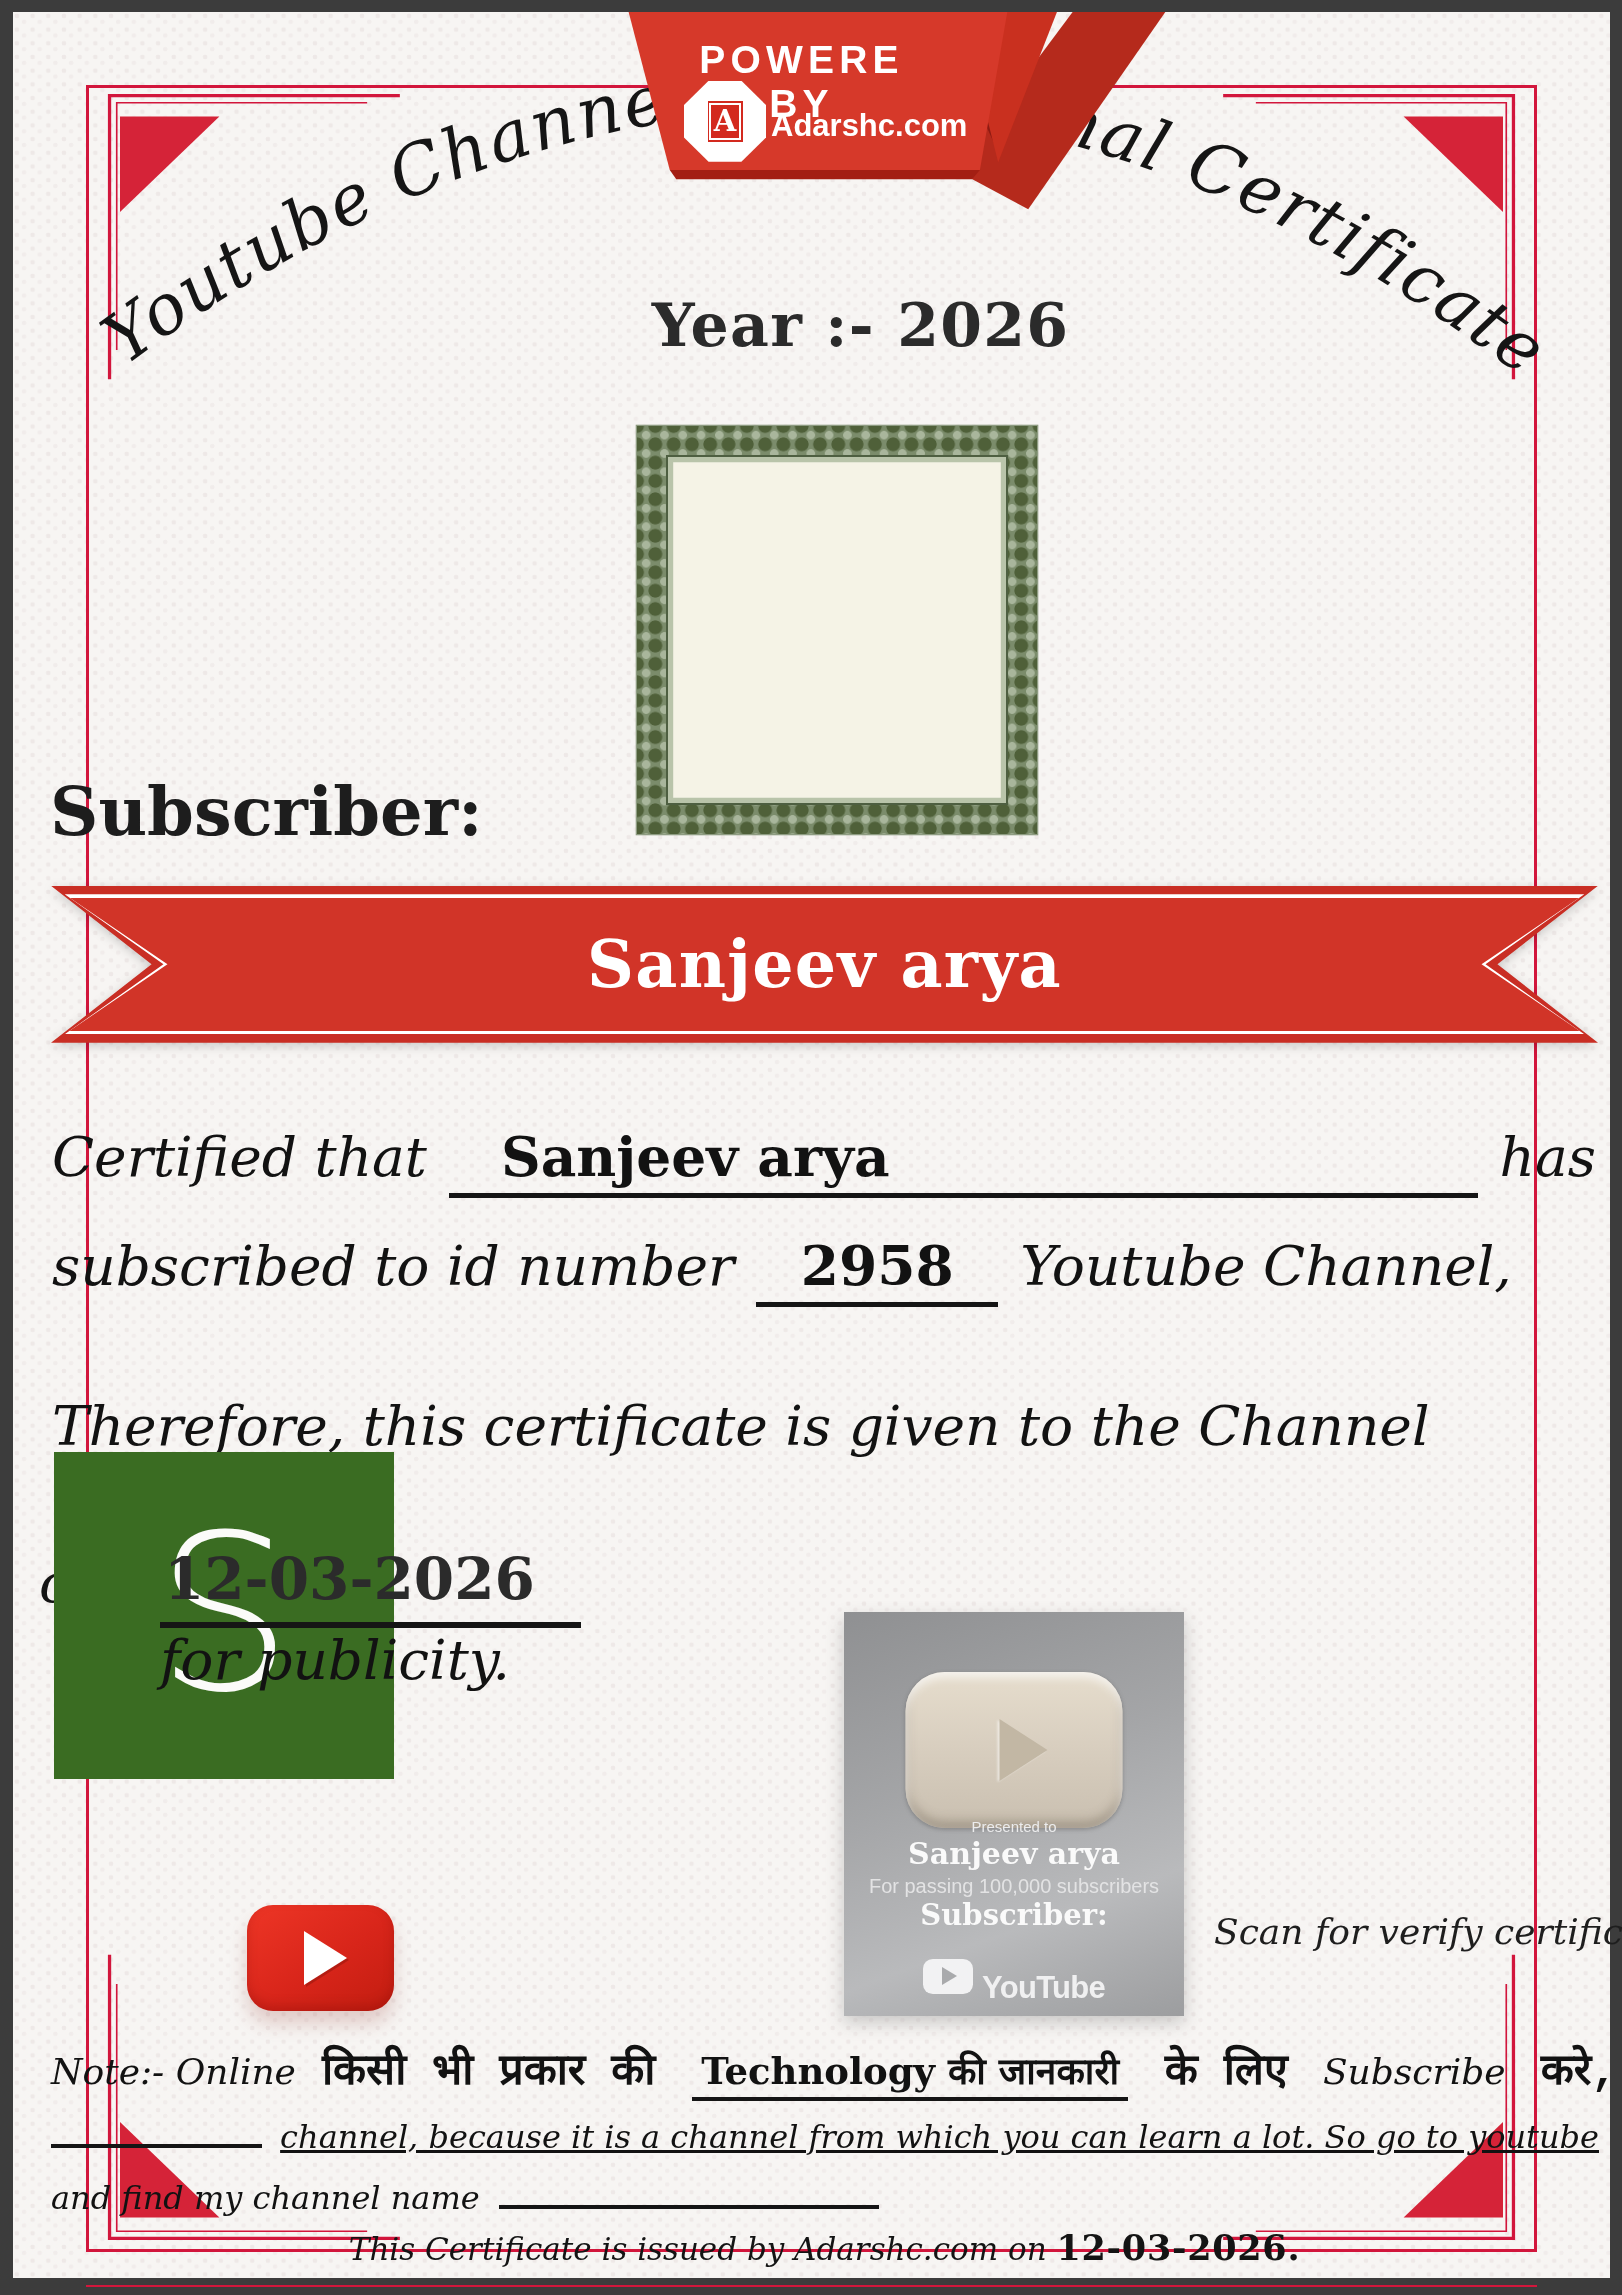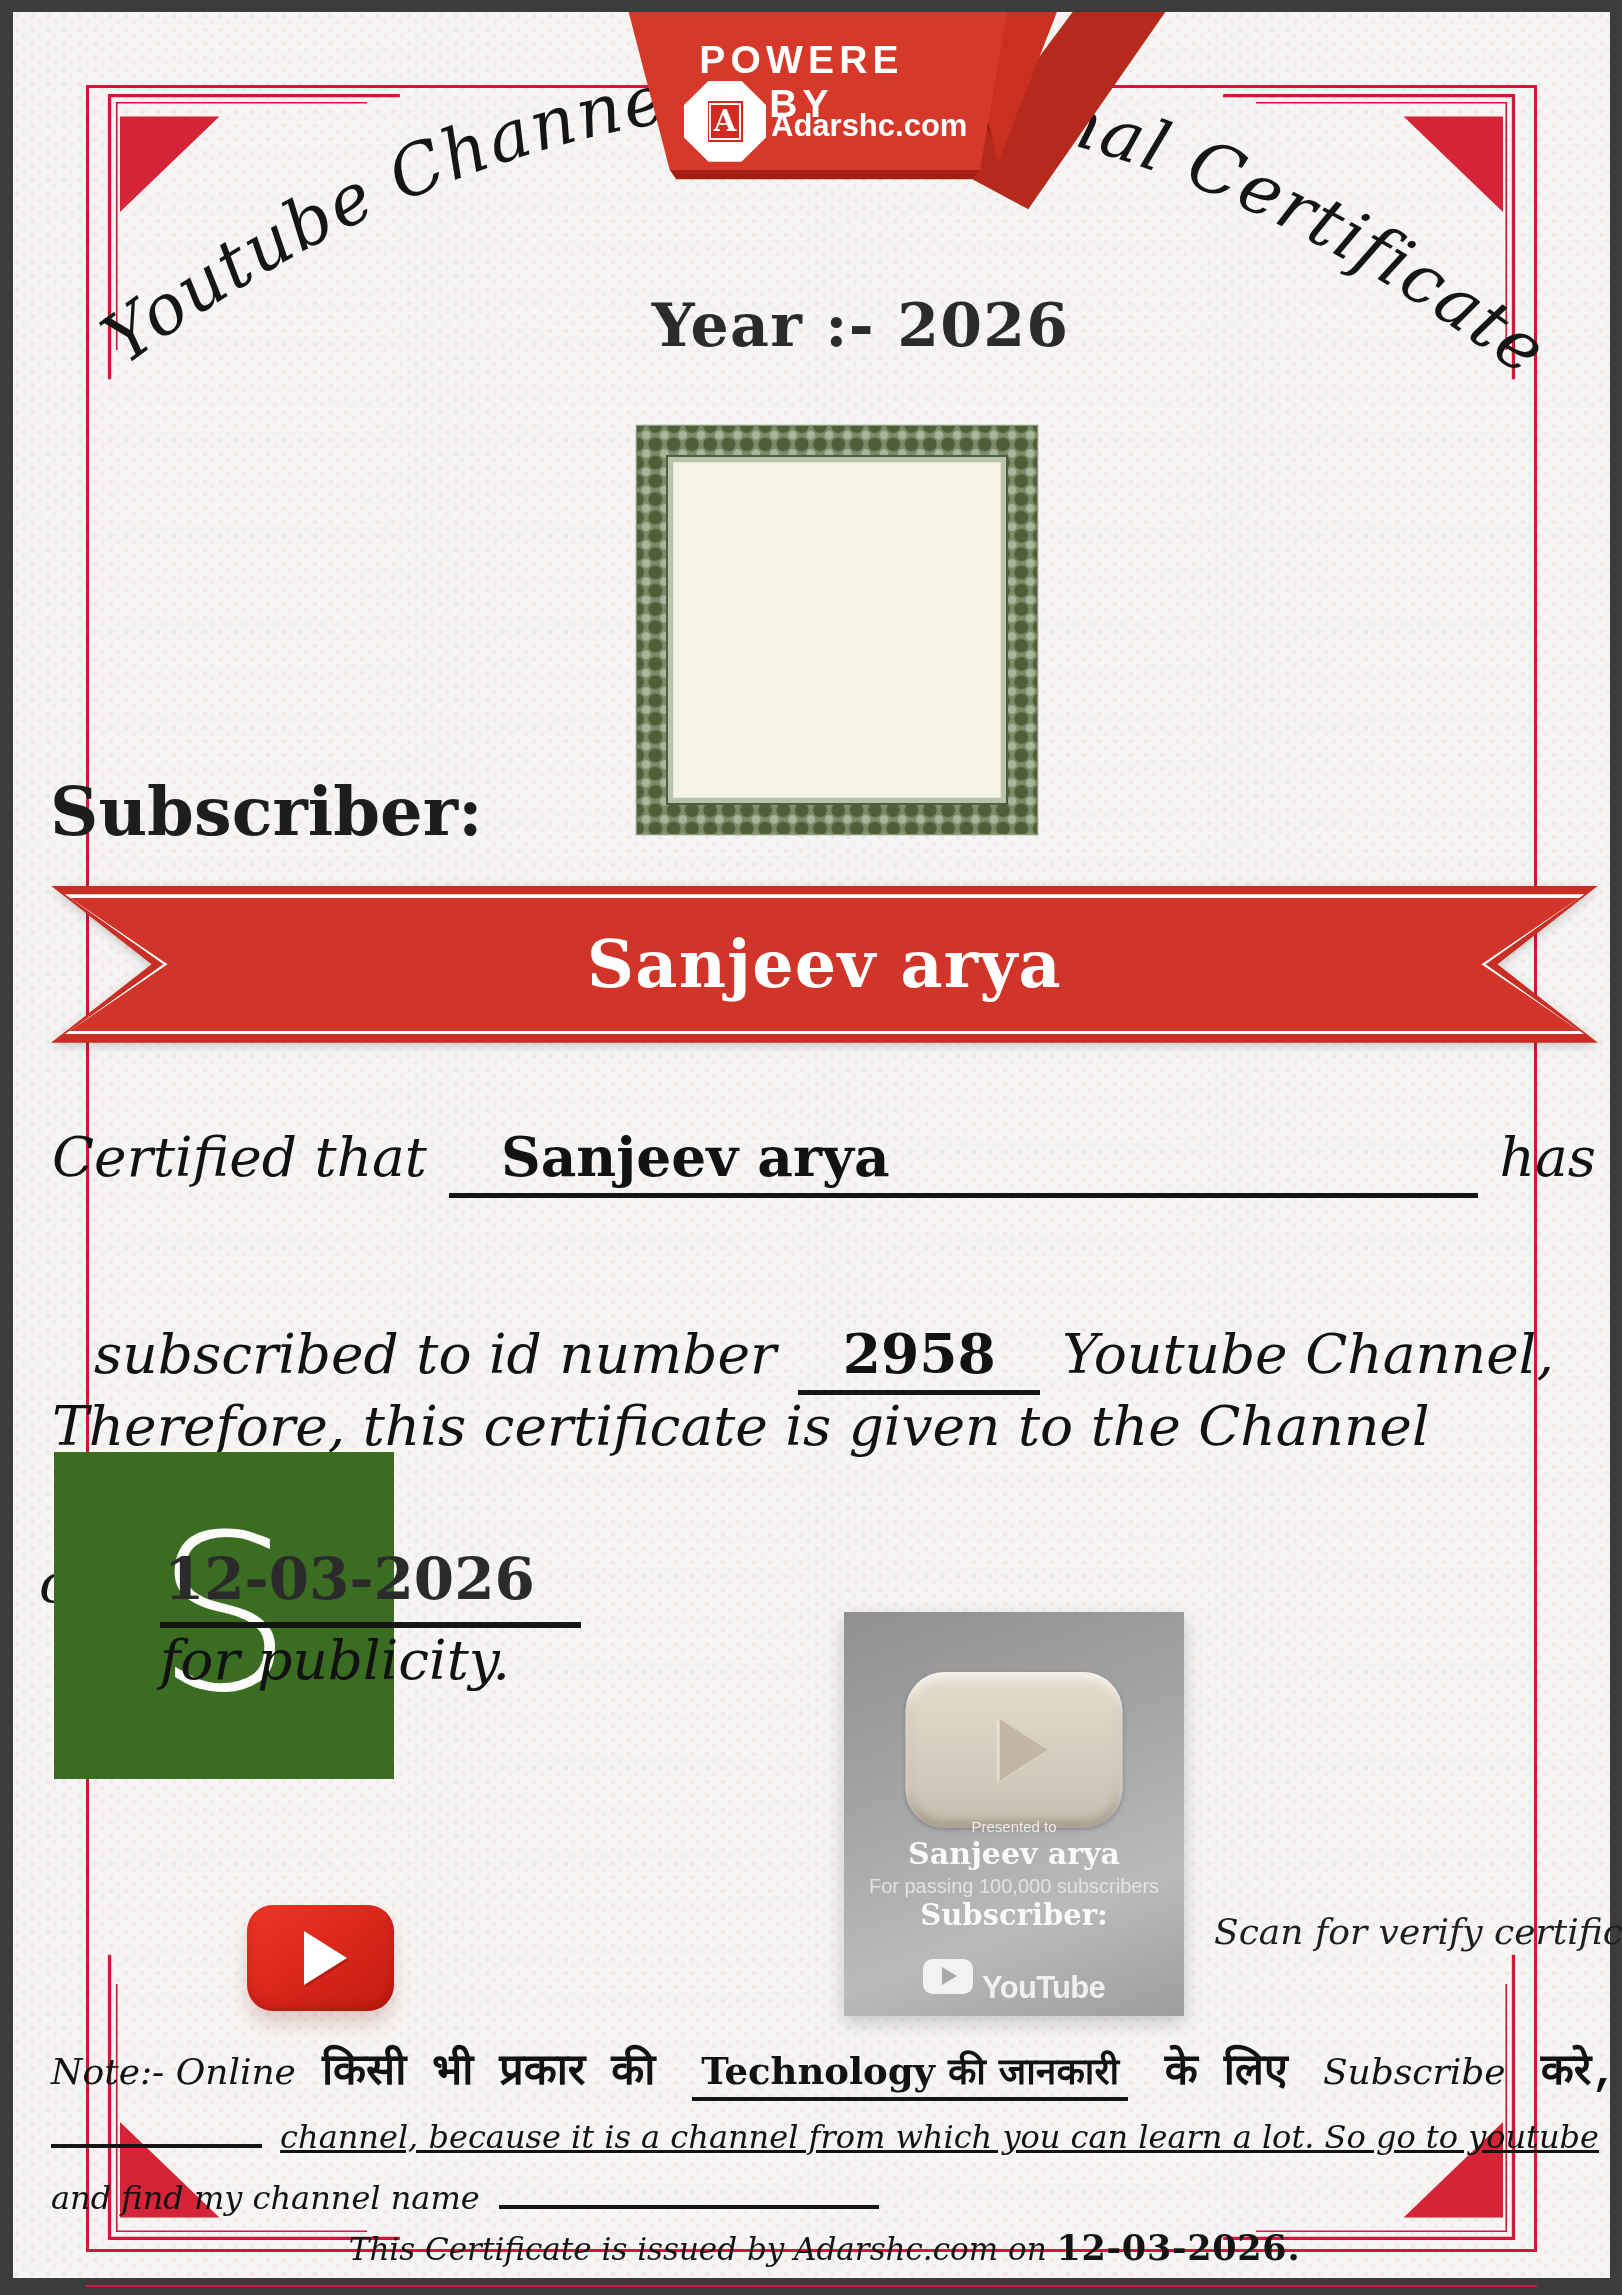--- a/index.html
+++ b/index.html
@@ -241,21 +241,21 @@
     <div class="ly l2"></div>
     <div class="ly l3"></div>
     <div class="banner-name">Sanjeev arya</div>
   </div>
 
   <div class="bodyline" style="top:1112px;">
     <span>Certified that</span>
     <span class="fillbox fill-grow">Sanjeev arya</span>
     <span>has</span>
   </div>
-  <div class="bodyline" style="top:1309px;justify-content:center;">
+  <div class="bodyline" style="top:1221px;">
     <span>subscribed to id number</span>
     <span class="fillbox fill-center">2958</span>
     <span>Youtube Channel,</span>
   </div>
   <div class="bodyline" style="top:1382px;">
     <span>Therefore, this certificate is given to the Channel</span>
   </div>
 
   <span class="hidden-word">on</span>
 

